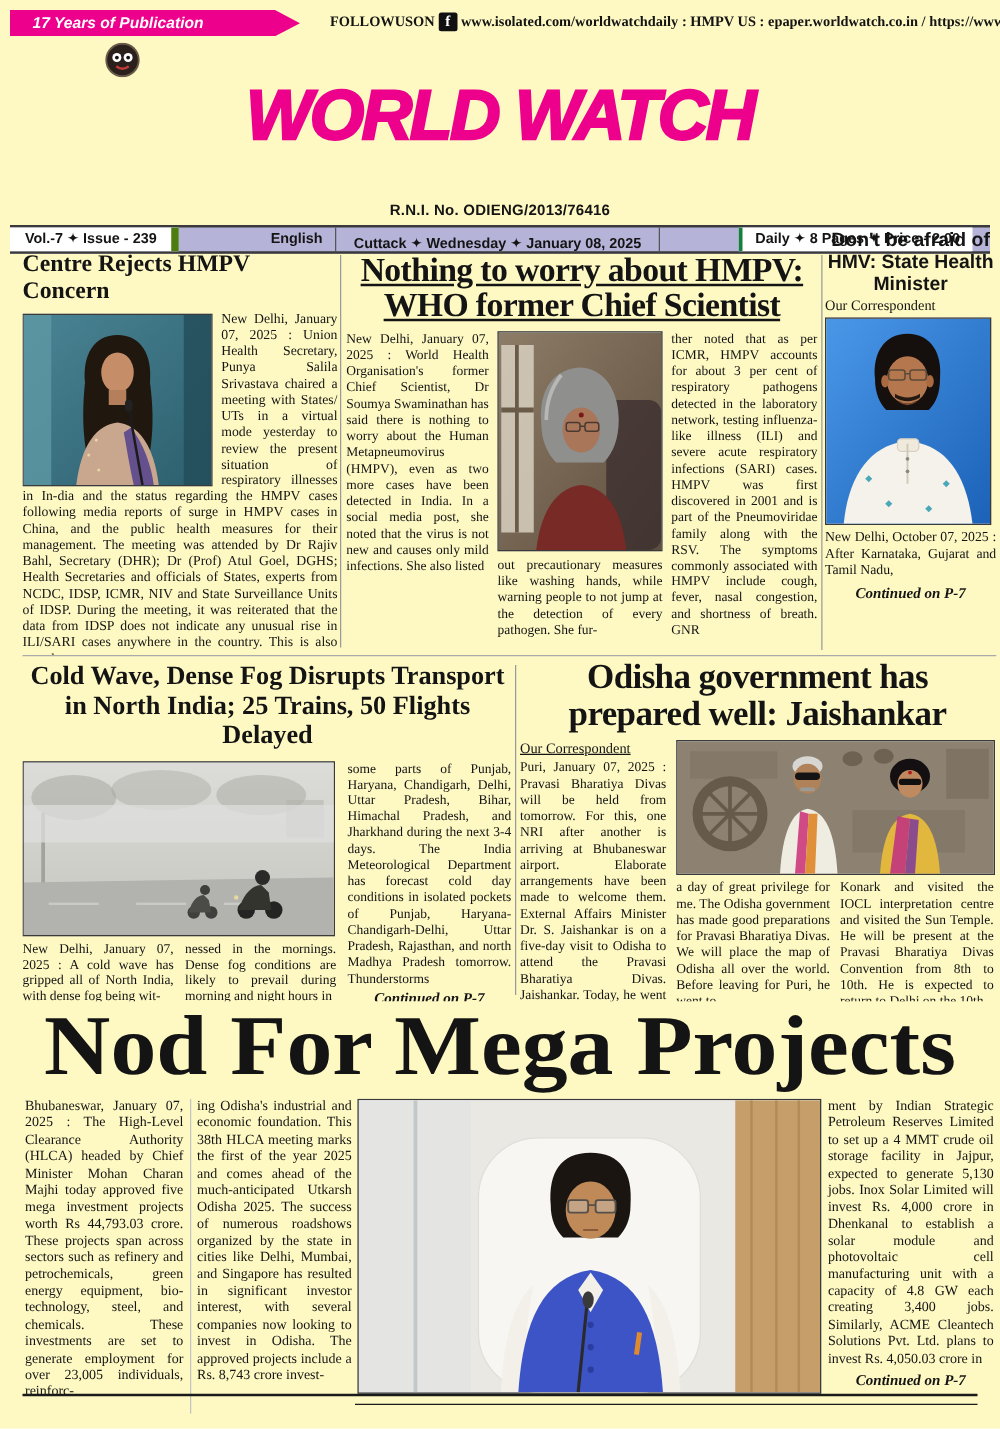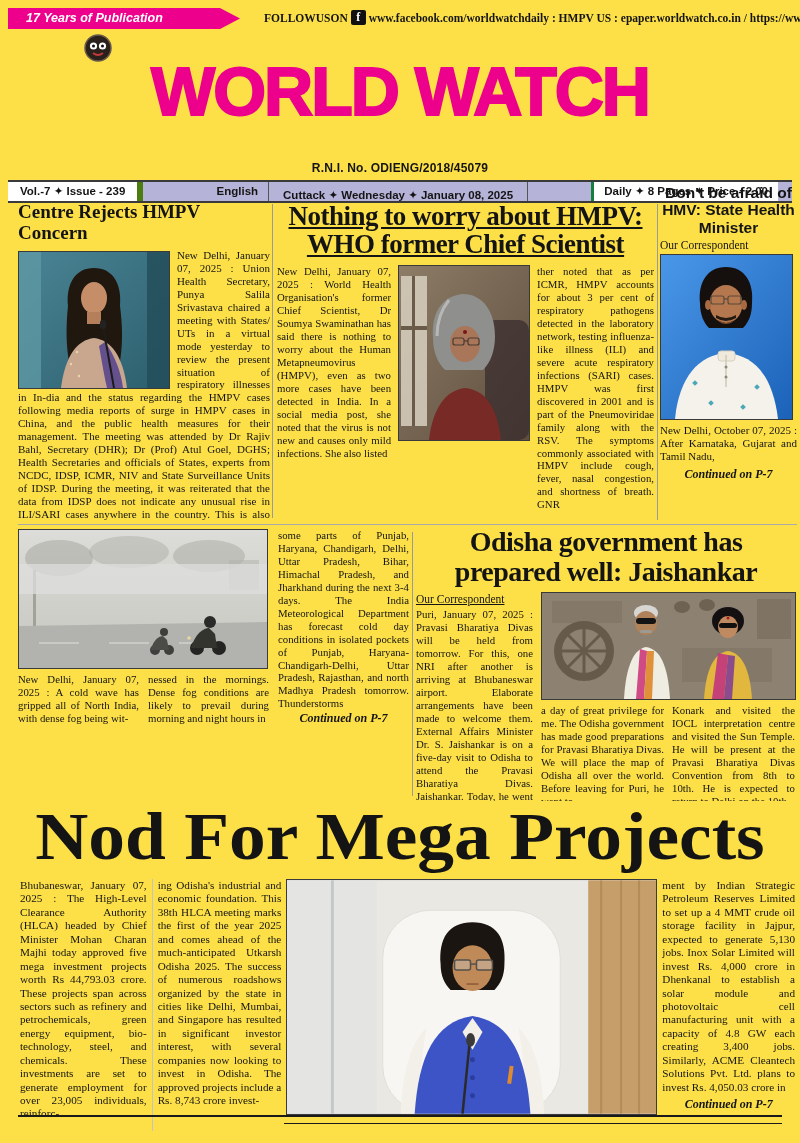--- a/index.html
+++ b/index.html
@@ -1,30 +1,30 @@
 <!DOCTYPE html>
 <html><head>
 <meta charset="utf-8">
 <style>
   html,body{margin:0;padding:0;background:#fff;}
-  .page{position:relative;width:800px;height:1143px;background:#fde047;overflow:hidden;
+  .page{position:relative;width:800px;height:1143px;background:#fef9c3;overflow:hidden;
         font-family:"Liberation Serif",serif;color:#141414;}
   
   .topbar{position:absolute;top:8px;left:8px;width:786px;height:22px;}
   .ribbon{position:absolute;left:0;top:0;width:232px;height:21px;background:#ec008c;color:#fff;
           font:italic bold 12.5px/21px "Liberation Sans",sans-serif;padding-left:18px;box-sizing:border-box;
           clip-path:polygon(0 0,calc(100% - 20px) 0,100% 50%,calc(100% - 20px) 100%,0 100%);}
   .follow{position:absolute;left:256px;top:2px;display:flex;align-items:center;gap:3px;white-space:nowrap;
           font:bold 11.5px "Liberation Serif",serif;}
   .fb{display:inline-flex;width:15px;height:15px;background:#111;color:#fff;border-radius:2px;
       align-items:center;justify-content:center;font:bold 12px "Liberation Serif",serif;}
   
   .logo{position:absolute;left:84px;top:34px;}
   .mast-title{position:absolute;top:24px;left:0;right:0;height:134px;display:flex;align-items:center;justify-content:center;
-      font-family:"Liberation Sans",sans-serif;font-weight:bold;font-size:68px;color:#ec008c;
+      font-family:"Liberation Sans",sans-serif;font-style:italic;font-weight:bold;font-size:56px;color:#ec008c;
       text-transform:uppercase;letter-spacing:-2px;-webkit-text-stroke:2px #ec008c;}
   .rni{position:absolute;top:161px;left:0;right:0;text-align:center;
        font:bold 12px "Liberation Sans",sans-serif;letter-spacing:.2px;}
   
   .infobar{position:absolute;top:180px;left:8px;width:784px;height:19px;background:#b6b3d8;
            border-top:2px solid #3a3a3a;border-bottom:2px solid #3a3a3a;display:flex;align-items:stretch;
            font:bold 11.5px/19px "Liberation Sans","DejaVu Sans",sans-serif;box-sizing:content-box;}
   .ib-vol{background:#fff;padding:0 12px;border-right:6px solid #4d7c0f;}
   .ib-sp{flex:1;}
   .ib-eng{padding:0 10px;}
@@ -74,36 +74,36 @@
 </head>
 <body>
 
 <div class="page">
 
   <div class="topbar">
     <div class="ribbon">17 Years of Publication</div>
     <div class="follow">
       <span>FOLLOWUSON</span>
       <span class="fb">f</span>
-      <span>www.facebook.com/worldwatchdaily</span>
+      <span>www.isolated.com/worldwatchdaily</span>
       <span>: HMPV US :</span>
       <span>epaper.worldwatch.co.in / https://www.worldwatch.co.in</span>
     </div>
   </div>
 
   <svg class="logo" width="28" height="28" viewBox="0 0 28 28">
     <circle cx="14" cy="14" r="13" fill="#2a211c" stroke="#6a5a4a" stroke-width="1.5"></circle>
     <circle cx="9.5" cy="12" r="3.6" fill="#fff"></circle>
       <circle cx="18.5" cy="12" r="3.6" fill="#fff"></circle>
     <circle cx="9.5" cy="12" r="1.5" fill="#111"></circle>
       <circle cx="18.5" cy="12" r="1.5" fill="#111"></circle>
     <path d="M9,19 Q14,23 19,19" stroke="#c23a3a" stroke-width="2" fill="none"></path>
   </svg>
   <div class="mast-title">World Watch</div>
-  <div class="rni">R.N.I. No. ODIENG/2018/45079</div>
+  <div class="rni">R.N.I. No. ODIENG/2013/76416</div>
 
   <div class="infobar">
     <div class="ib-vol">Vol.-7 ✦ Issue - 239</div>
     <div class="ib-sp"></div>
     <div class="ib-eng">English</div>
     <div class="ib-div"></div>
     <div class="ib-city">Cuttack ✦ Wednesday ✦ January 08, 2025</div>
     <div class="ib-div"></div>
     <div class="ib-sp"></div>
     <div class="ib-daily">Daily ✦ 8 Pages ✦ Price - 2.00</div>
@@ -157,20 +157,21 @@
           <rect x="86" y="54" width="44" height="120" rx="10" fill="#3a2c2e" opacity=".75"></rect>
           <path d="M64,28 C42,30 32,48 34,72 C34,88 40,98 46,104 L84,104 C92,96 96,84 96,70 C96,46 84,28 64,28 Z" fill="#8f8f8d"></path>
           <path d="M50,34 C42,44 38,56 38,70" stroke="#c8c8c6" stroke-width="3" fill="none" opacity=".7"></path>
           <ellipse cx="66" cy="78" rx="15" ry="18" fill="#a9765a"></ellipse>
           <circle cx="66" cy="66" r="2" fill="#7a1616"></circle>
           <rect x="54" y="72" width="11" height="7" rx="2" fill="none" stroke="#4a3a30" stroke-width="1.2"></rect>
           <rect x="69" y="72" width="11" height="7" rx="2" fill="none" stroke="#4a3a30" stroke-width="1.2"></rect>
           <line x1="65" y1="75" x2="69" y2="75" stroke="#4a3a30" stroke-width="1.2"></line>
           <path d="M30,174 C34,140 48,124 66,122 C86,124 98,140 102,174 Z" fill="#772a26"></path>
         </svg>
+        <p class="col just">out precautionary measures like washing hands, while warning people to not jump at the detection of every pathogen. She fur-</p>
       </div>
       <p class="col just" style="width:120px">ther noted that as per ICMR, HMPV accounts for about 3 per cent of respiratory pathogens detected in the laboratory network, testing influenza-like illness (ILI) and severe acute respiratory infections (SARI) cases. HMPV was first discovered in 2001 and is part of the Pneumoviridae family along with the RSV. The symptoms commonly associated with HMPV include cough, fever, nasal congestion, and shortness of breath. GNR</p>
     </div>
   </div>
 
   <div class="a3">
     <h2>Don't be afraid of HMV: State Health Minister</h2>
     <div class="byline">Our Correspondent</div>
     <svg class="ph" width="131" height="164" viewBox="0 0 131 164">
       <defs>
@@ -201,20 +202,21 @@
     </svg>
     <p class="bodytxt just">New Delhi, October 07, 2025 : After Karnataka, Gujarat and Tamil Nadu,</p>
     <div class="cont">Continued on P-7</div>
   </div>
 
   <div class="vd" style="left:272px;top:204px;height:314px;"></div>
   <div class="vd" style="left:657px;top:204px;height:316px;"></div>
   <div class="hd1"></div>
 
   <div class="a4">
+    <h2>Cold Wave, Dense Fog Disrupts Transport in North India; 25 Trains, 50 Flights Delayed</h2>
     <div class="a4-flex">
       <div style="width:252px">
         <svg class="ph" width="248" height="138" viewBox="0 0 248 138">
           <defs>
               <linearGradient id="p4g" x1="0" y1="0" x2="0" y2="1">
             <stop offset="0" stop-color="#dcdcd8"></stop>
                 <stop offset="1" stop-color="#c6c6c0"></stop>
               </linearGradient>
             </defs>
           <rect width="248" height="138" fill="url(#p4g)"></rect>

